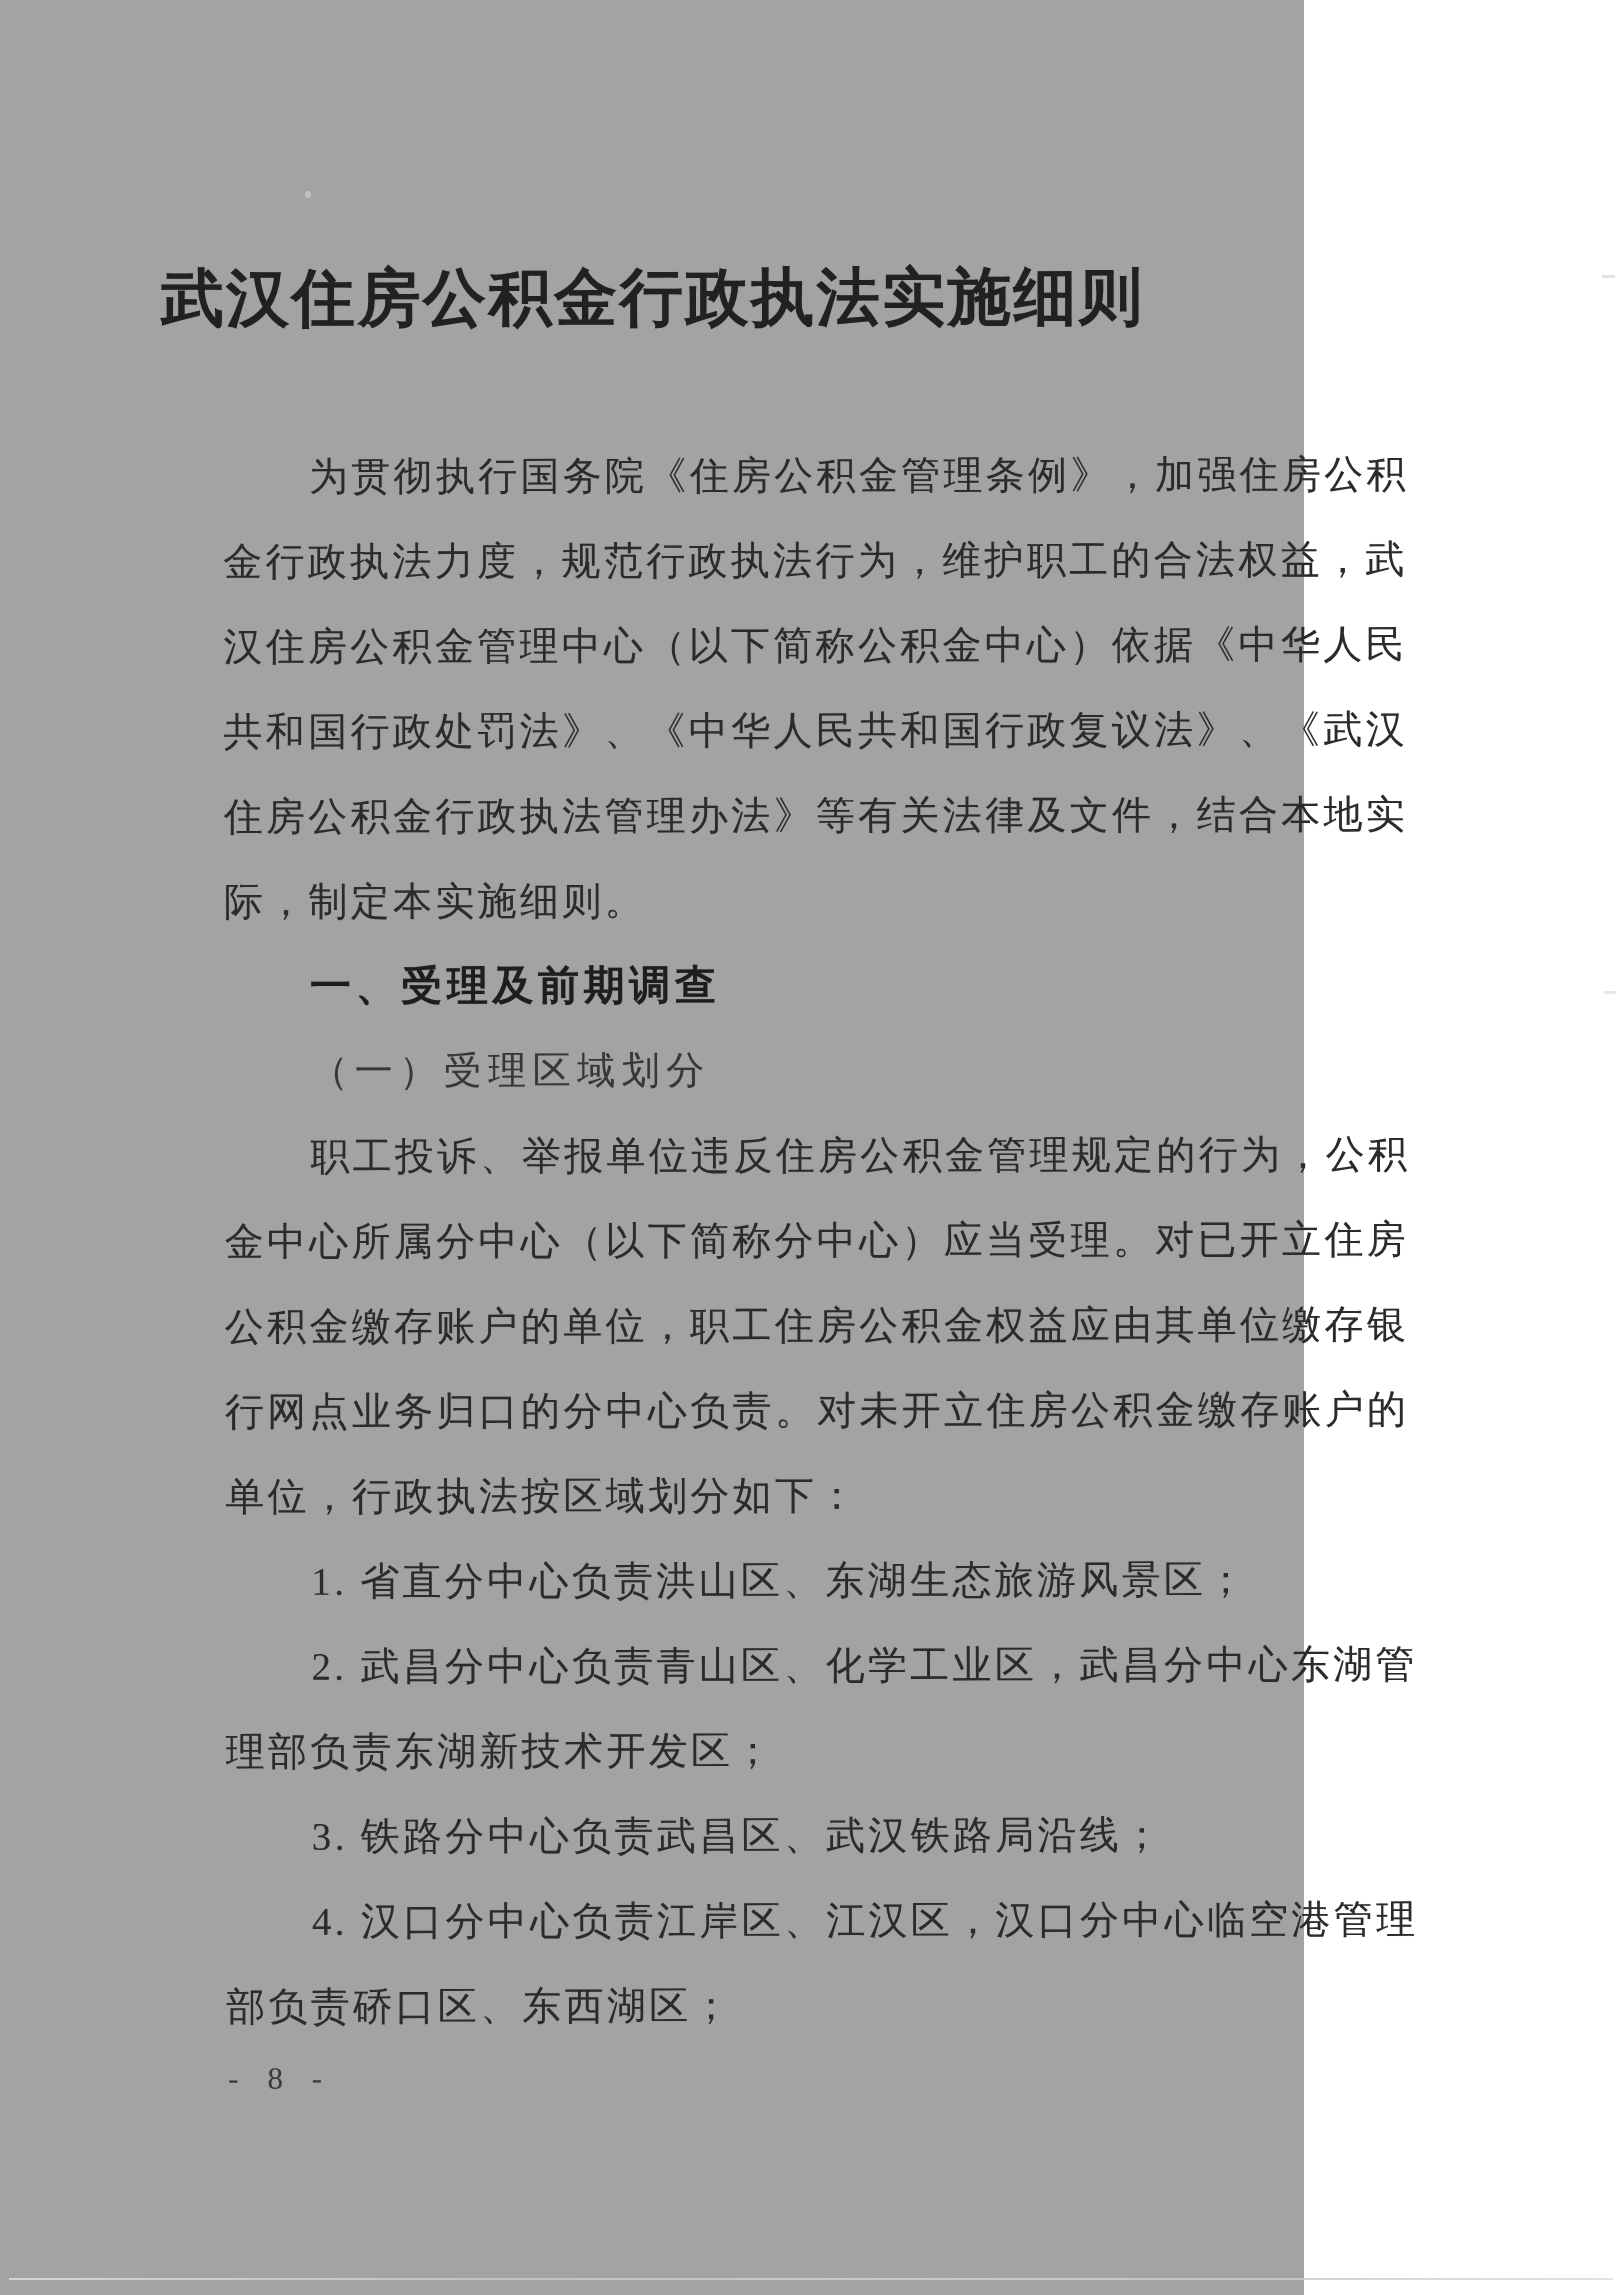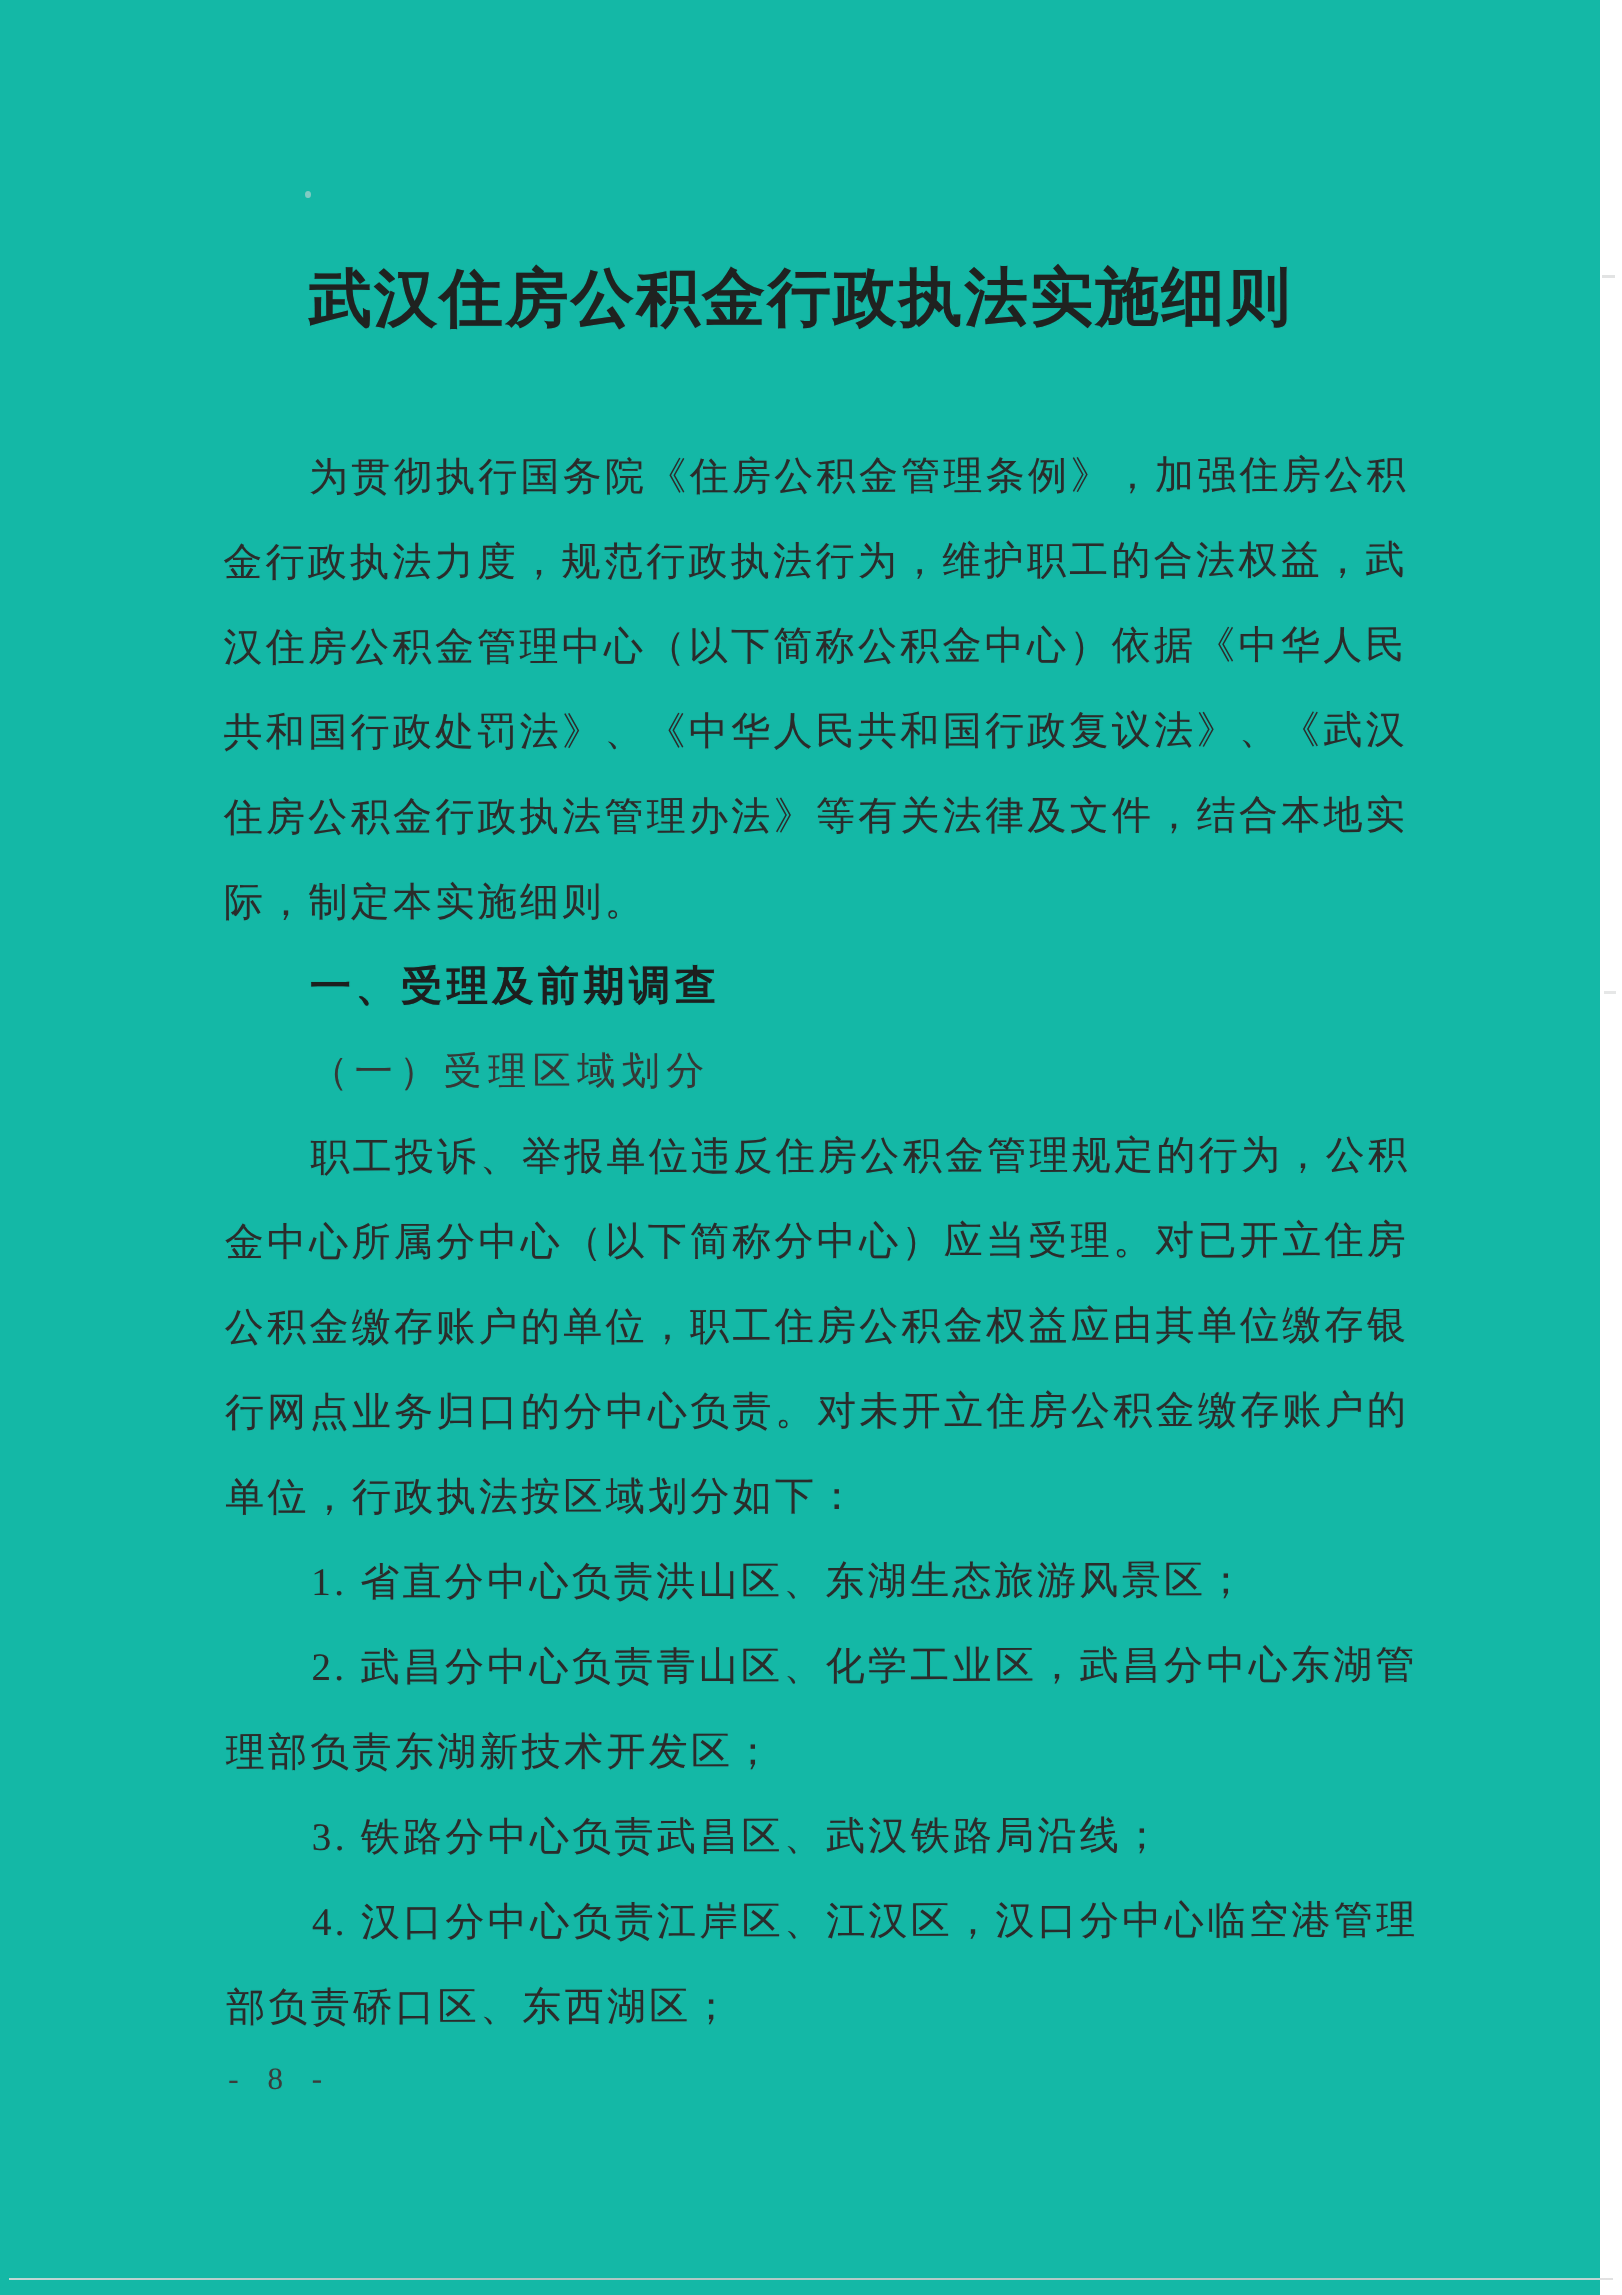--- a/index.html
+++ b/index.html
@@ -6,23 +6,23 @@
     margin: 0;
     padding: 0;
     width: 1623px;
     height: 2295px;
     background: #ffffff;
     overflow: hidden;
   }
   .page {
     position: absolute;
     top: 0; left: 0;
-    width: 1600px;
+    width: 1304px;
     height: 2295px;
-    background: #14b8a6;
+    background: #a3a3a3;
   }
   .doc-content {
     position: absolute;
     top: 0; left: 0;
     width: 100%;
     transform: rotate(-0.12deg);
     transform-origin: 50% 50%;
   }
   .doc-title {
     position: absolute;

